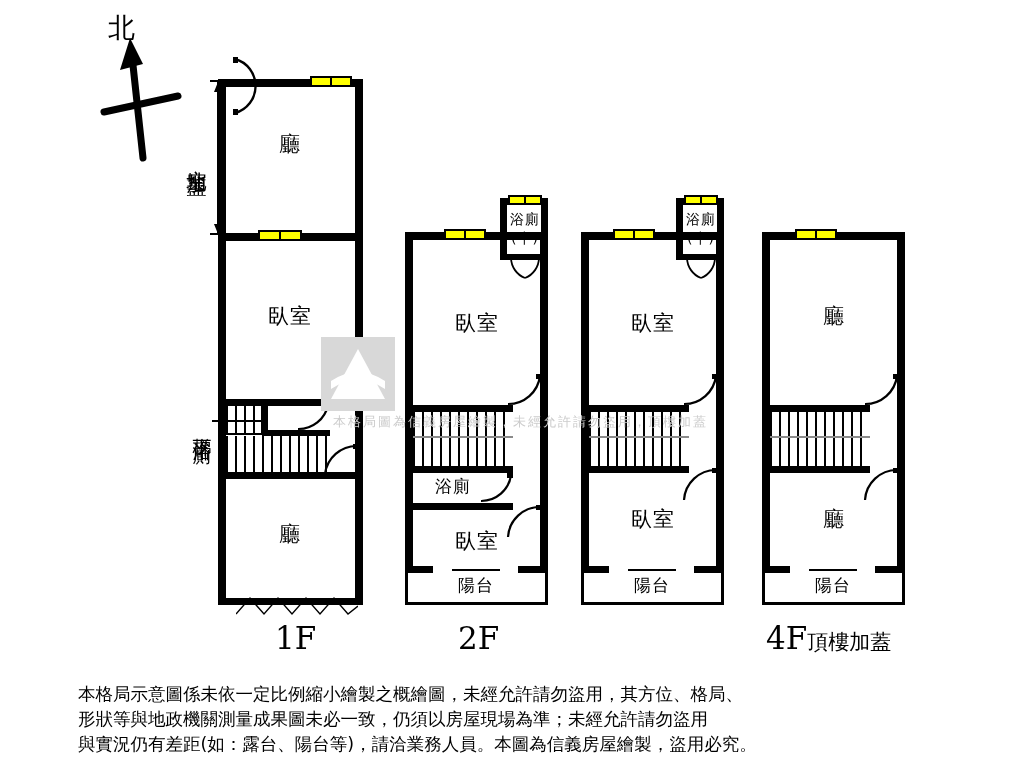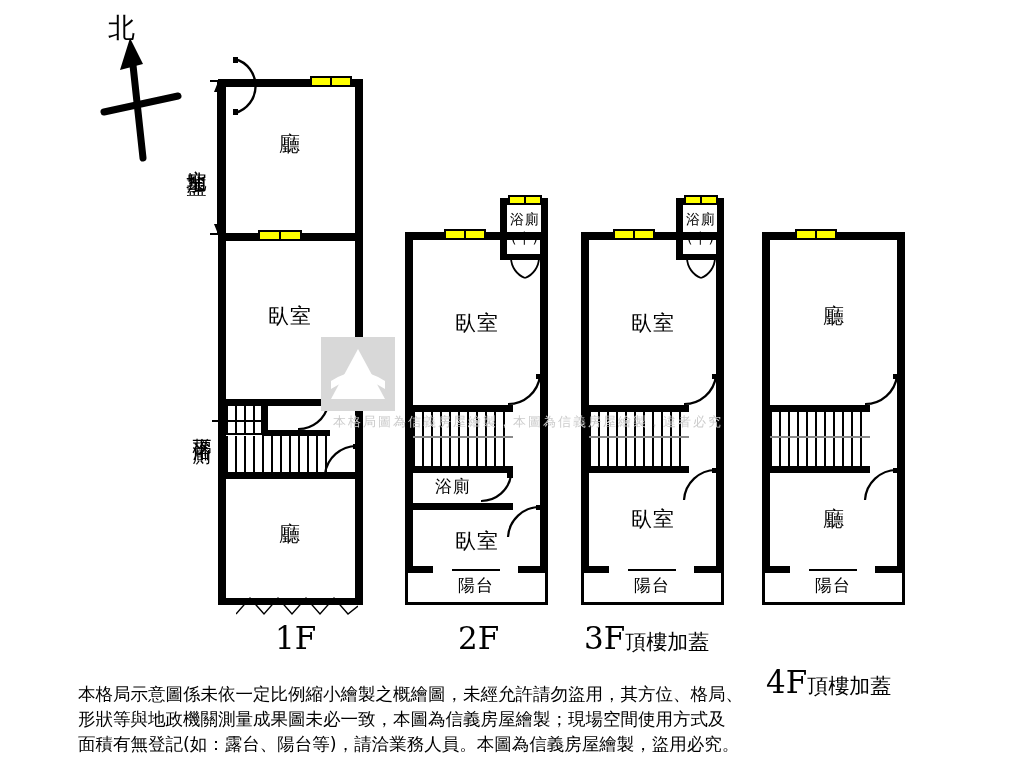--- a/index.html
+++ b/index.html
@@ -384,23 +384,20 @@
     <div class="rlabel big" style="left:611px;top:508px;width:84px;">臥室</div>
 
     <div class="wall" style="left:581px;top:566px;width:28px;height:7px;"></div>
     <div class="wall" style="left:694px;top:566px;width:30px;height:7px;"></div>
     <div class="thinwall" style="left:628px;top:569px;width:48px;height:2px;"></div>
     <div class="thinwall" style="left:581px;top:573px;width:2.5px;height:32px;"></div>
     <div class="thinwall" style="left:721px;top:573px;width:2.5px;height:32px;"></div>
     <div class="thinwall" style="left:581px;top:602px;width:143px;height:2.5px;"></div>
     <div class="rlabel mid" style="left:619px;top:577px;width:66px;font-size:17px;">陽台</div>
 
-    <div class="floorcap" style="left:584px;top:620px;">
-      <span class="num">3F</span><span class="suf">頂樓加蓋</span>
-    </div>
   </div>
 
   <div class="abs" style="left:0;top:0;width:1024px;height:768px;">
     <div class="wall" style="left:762px;top:232px;width:143px;height:8px;"></div>
     <div class="wall" style="left:762px;top:232px;width:8px;height:341px;"></div>
     <div class="wall" style="left:897px;top:232px;width:8px;height:341px;"></div>
     <div class="win h" style="left:795px;top:229px;width:42px;height:11px;"></div>
     <div class="rlabel big" style="left:792px;top:305px;width:84px;">廳</div>
 
     <div class="wall" style="left:762px;top:405px;width:108px;height:7px;"></div>
@@ -434,33 +431,33 @@
     <div class="rlabel big" style="left:792px;top:508px;width:84px;">廳</div>
 
     <div class="wall" style="left:762px;top:566px;width:28px;height:7px;"></div>
     <div class="wall" style="left:875px;top:566px;width:30px;height:7px;"></div>
     <div class="thinwall" style="left:809px;top:569px;width:48px;height:2px;"></div>
     <div class="thinwall" style="left:762px;top:573px;width:2.5px;height:32px;"></div>
     <div class="thinwall" style="left:902px;top:573px;width:2.5px;height:32px;"></div>
     <div class="thinwall" style="left:762px;top:602px;width:143px;height:2.5px;"></div>
     <div class="rlabel mid" style="left:800px;top:577px;width:66px;font-size:17px;">陽台</div>
 
-    <div class="floorcap" style="left:766px;top:620px;margin-top:44px;">
+    <div class="floorcap" style="left:766px;top:620px;">
       <span class="num">4F</span><span class="suf">頂樓加蓋</span>
     </div>
   </div>
 
   <div id="watermark">
     <svg id="wm-logo" viewBox="0 0 74 74">
       <rect x="0" y="0" width="74" height="74" fill="#d8d8d8"></rect>
       <path d="M10 62 L37 12 L64 62 Z" fill="#ffffff"></path>
       <path d="M10 44 Q 37 26 64 44 L64 52 Q 37 34 10 52 Z" fill="#ffffff"></path>
     </svg>
-    <div id="wm-sub">本格局圖為信義房屋繪製，本圖為信義房屋繪製，違者必究</div>
+    <div id="wm-sub">本格局圖為信義房屋繪製，未經允許請勿盜用，頂樓加蓋</div>
   </div>
 
   <div id="disclaimer">
     <div>本格局示意圖係未依一定比例縮小繪製之概繪圖，未經允許請勿盜用，其方位、格局、</div>
-    <div>形狀等與地政機關測量成果圖未必一致，本圖為信義房屋繪製；現場空間使用方式及</div>
-    <div>面積有無登記(如：露台、陽台等)，請洽業務人員。本圖為信義房屋繪製，盜用必究。</div>
+    <div>形狀等與地政機關測量成果圖未必一致，仍須以房屋現場為準；未經允許請勿盜用</div>
+    <div>與實況仍有差距(如：露台、陽台等)，請洽業務人員。本圖為信義房屋繪製，盜用必究。</div>
   </div>
 
 </div>
 
 </body></html>

